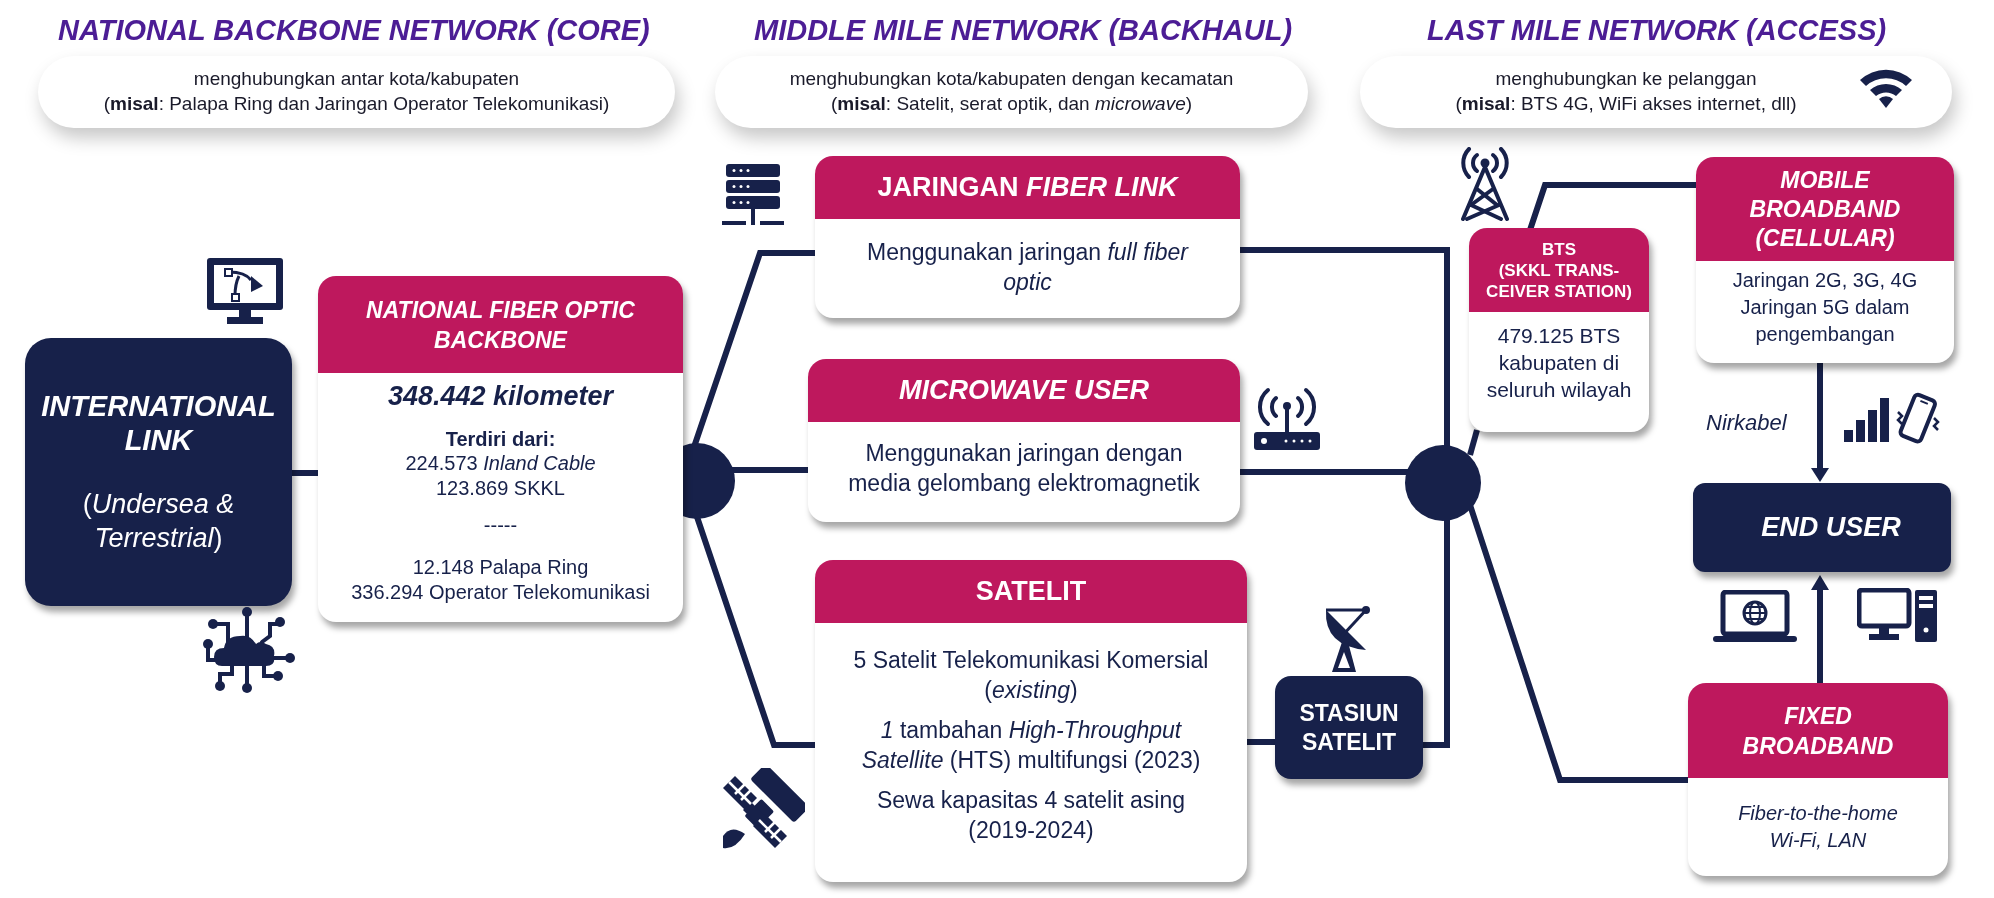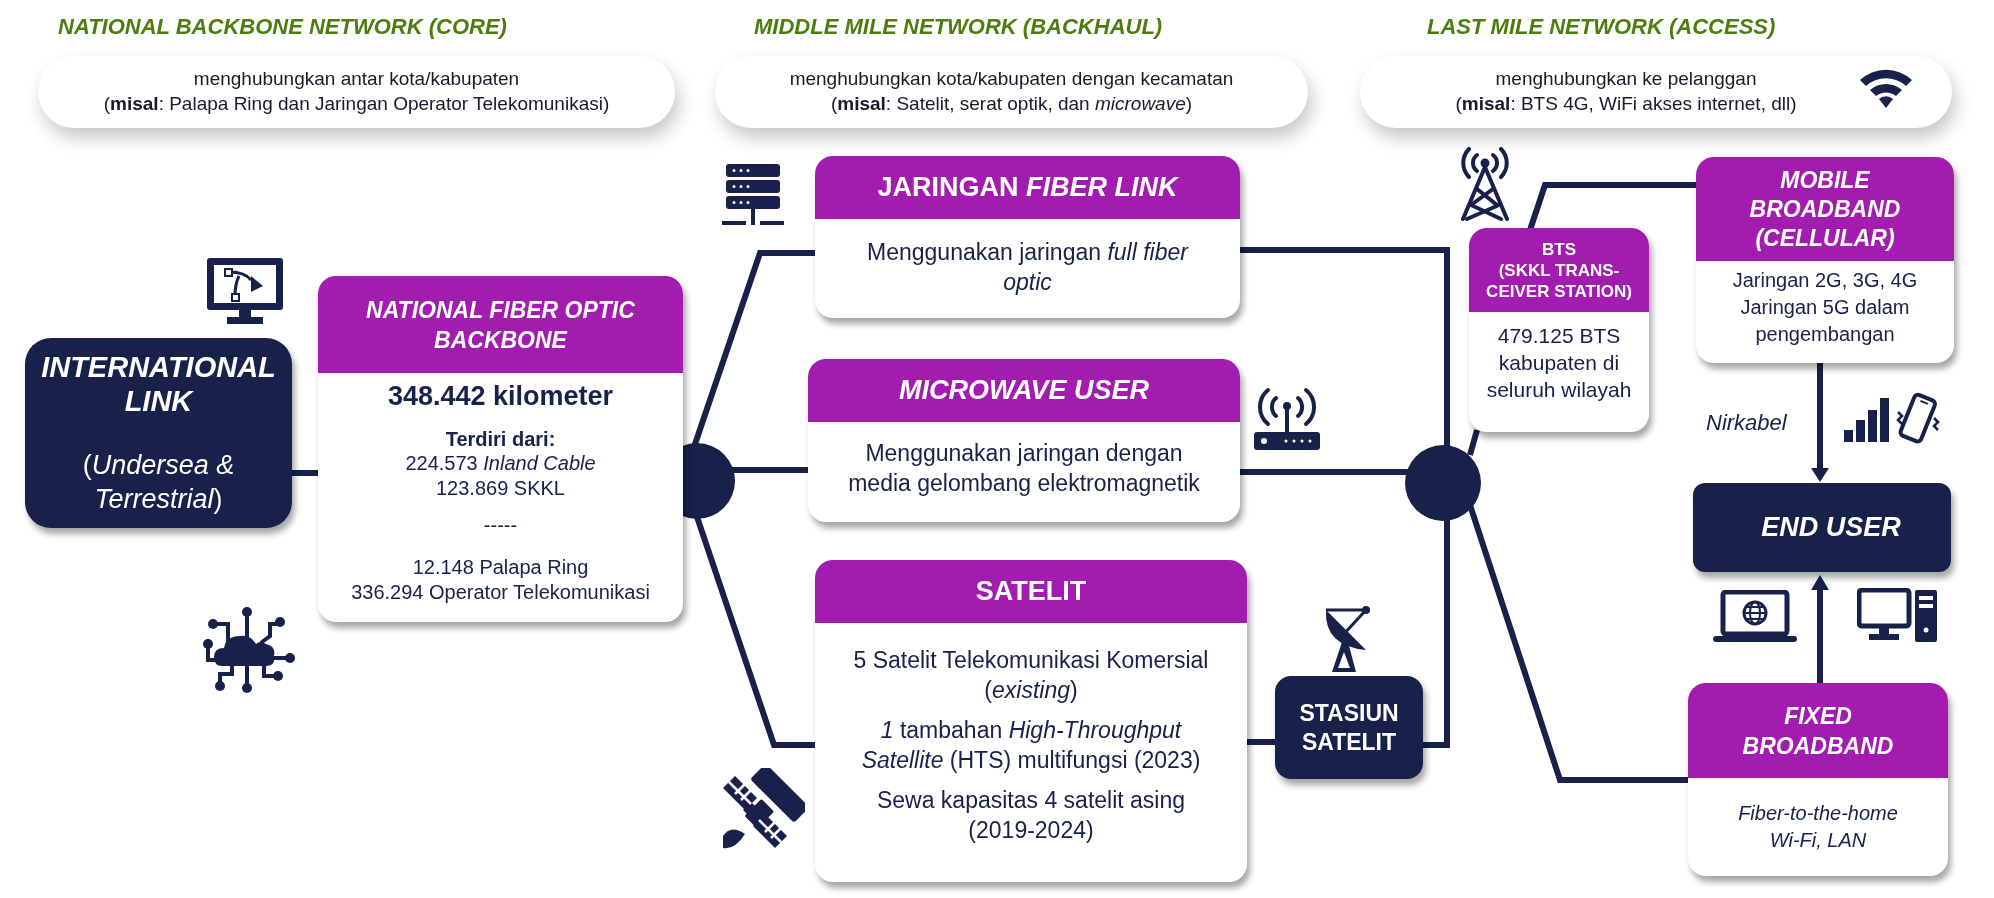--- a/index.html
+++ b/index.html
@@ -1,35 +1,35 @@
 <!DOCTYPE html>
 <html><head>
 <meta charset="utf-8">
 <style>
   * { box-sizing: border-box; margin: 0; padding: 0; }
   html, body { width: 1994px; height: 898px; background: #ffffff; overflow: hidden; }
   body { position: relative; font-family: "Liberation Sans", sans-serif; color: #17214a; }
   .abs { position: absolute; }
   .section-title {
-    position: absolute; font-weight: bold; font-style: italic; font-size: 22px;
-    color: #4d7c0f; white-space: nowrap; 
+    position: absolute; font-weight: bold; font-style: italic; font-size: 29px;
+    color: #4c1d95; white-space: nowrap; 
   }
   .pill {
     position: absolute; background: #fff; border-radius: 38px;
     box-shadow: 4px 10px 18px rgba(0,0,0,0.22);
     text-align: center; font-size: 19px; line-height: 25px; padding-top: 10px;
     color: #1a1a2a;
   }
   .pill b { font-weight: bold; }
   .card {
     position: absolute; background: #fff; border-radius: 18px;
     box-shadow: 3px 6px 6px rgba(0,0,0,0.35); overflow: hidden;
   }
   .card-head {
-    background: #a21caf; color: #fff; font-weight: bold; text-align: center;
+    background: #be185d; color: #fff; font-weight: bold; text-align: center;
     display: flex; align-items: center; justify-content: center; flex-direction: column;
   }
   .card-body { text-align: center; color: #17214a; }
   .solid-box {
     position: absolute; background: #17214a; color: #fff; border-radius: 22px;
     box-shadow: 3px 6px 6px rgba(0,0,0,0.35); text-align: center;
     display: flex; flex-direction: column; align-items: center; justify-content: center;
   }
   .i { font-style: italic; }
   svg.lines { position: absolute; left: 0; top: 0; }
@@ -86,21 +86,21 @@
 <svg class="icon" style="left:205px; top:256px;" width="80" height="70" viewBox="0 0 80 70">
   <rect x="2" y="2" width="76" height="52" rx="3" fill="#17214a"></rect>
   <rect x="9" y="9" width="62" height="38" fill="#fff"></rect>
   <rect x="34" y="54" width="12" height="8" fill="#17214a"></rect>
   <rect x="22" y="61" width="36" height="7" fill="#17214a"></rect>
   <path d="M24 16 Q40 16 46 24 M34 20 Q30 28 30 40" stroke="#17214a" stroke-width="3" fill="none"></path>
   <rect x="20" y="13" width="7" height="7" fill="#fff" stroke="#17214a" stroke-width="2"></rect>
   <rect x="27" y="38" width="7" height="7" fill="#fff" stroke="#17214a" stroke-width="2"></rect>
   <polygon points="46,20 58,30 46,36" fill="#17214a"></polygon>
 </svg>
-<div class="solid-box" style="left:25px; top:338px; width:267px; height:190px; border-radius:26px;">
+<div class="solid-box" style="left:25px; top:338px; width:267px; height:268px; border-radius:26px;">
   <div class="i" style="font-weight:bold; font-size:29px; line-height:34px;">
     <div>INTERNATIONAL</div>
     <div>LINK</div>
   </div>
   <div style="height:30px;"></div>
   <div style="font-size:27px; line-height:34px;">
     <div>(<span class="i">Undersea &amp;</span></div>
     <div><span class="i">Terrestrial</span>)</div>
   </div>
 </div>
@@ -127,21 +127,21 @@
     <path d="M22 62 Q14 62 14 53 Q14 44 24 44 Q26 32 40 32 Q50 30 56 40 Q60 36 66 40 Q76 42 74 52 Q76 62 66 62 Z"></path>
   </g>
 </svg>
 
 <div class="card" style="left:318px; top:276px; width:365px; height:346px;">
   <div class="card-head i" style="height:97px; font-size:23px; line-height:30px;">
     <div>NATIONAL FIBER OPTIC</div>
     <div>BACKBONE</div>
   </div>
   <div class="card-body" style="padding-top:6px;">
-    <div style="font-weight:bold; font-size:27px; line-height:34px;">348.442 kilometer</div>
+    <div style="font-weight:bold; font-size:27px; line-height:34px;font-style:italic;">348.442 kilometer</div>
     <div style="font-weight:bold; font-size:20px; line-height:24px; margin-top:14px;">Terdiri dari:</div>
     <div style="font-size:20px; line-height:25px;"><span>224.573</span> <span class="i">Inland Cable</span></div>
     <div style="font-size:20px; line-height:25px;"><span>123.869</span> <span>SKKL</span></div>
     <div style="font-size:20px; line-height:25px; margin-top:12px;">-----</div>
     <div style="font-size:20px; line-height:25px; margin-top:17px;"><span>12.148</span> <span>Palapa Ring</span></div>
     <div style="font-size:20px; line-height:25px;"><span>336.294</span> <span>Operator Telekomunikasi</span></div>
   </div>
 </div>
 
 <svg class="icon" style="left:722px; top:164px;" width="62" height="66" viewBox="0 0 62 66">

